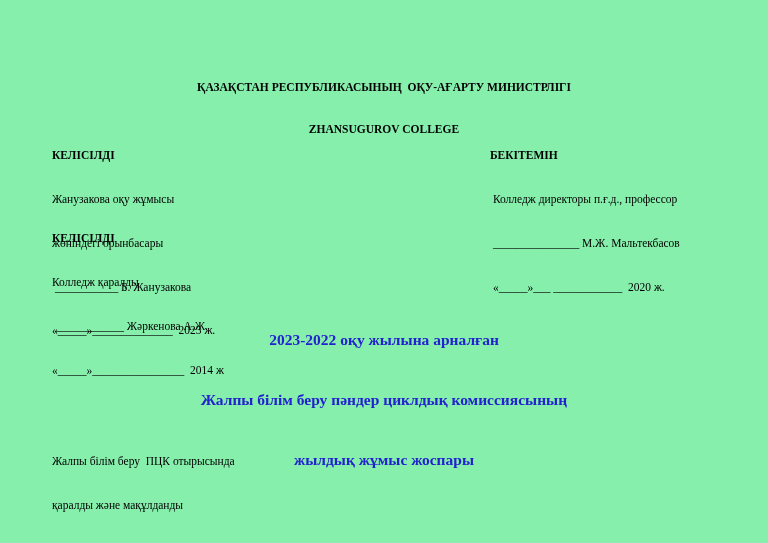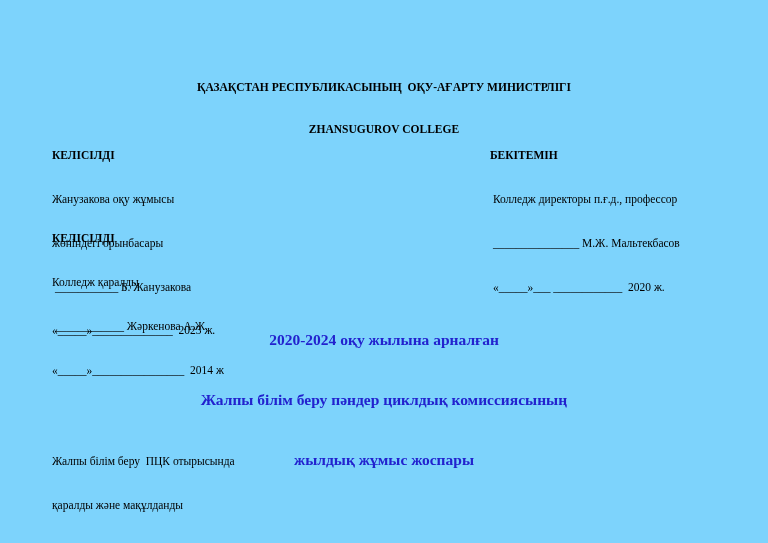--- a/index.html
+++ b/index.html
@@ -51,21 +51,21 @@
     white-space: pre;
   }
   .footer-block {
     top: 425px;
     left: 52px;
   }
 </style>
 </head>
 <body>
 
-<div class="page" style="background: #7dd3fc; color: rgb(0, 0, 0);">
+<div class="page" style="background: #86efac; color: rgb(0, 0, 0);">
 
   <div class="doc-header">
     <div>ҚАЗАҚСТАН РЕСПУБЛИКАСЫНЫҢ  ОҚУ-АҒАРТУ МИНИСТРЛІГІ</div>
     <div>ZHANSUGUROV COLLEGE</div>
   </div>
 
   <div class="block block-agreed-1">
     <div class="block-title">КЕЛІСІЛДІ</div>
     <div>Жанузакова оқу жұмысы</div>
     <div>жөніндегі орынбасары</div>
@@ -81,21 +81,21 @@
   </div>
 
   <div class="block block-agreed-2">
     <div class="block-title">КЕЛІСІЛДІ</div>
     <div>Колледж қаралды</div>
     <div> ____________ Жәркенова А.Ж.</div>
     <div>«_____»________________  2014 ж</div>
   </div>
 
   <div class="main-title" id="main-title" style="color: rgb(34, 34, 206);">
-    <div>2020-2024 оқу жылына арналған</div>
+    <div>2023-2022 оқу жылына арналған</div>
     <div>Жалпы білім беру пәндер циклдық комиссиясының</div>
     <div>жылдық жұмыс жоспары</div>
   </div>
 
   <div class="block footer-block">
     <div>Жалпы білім беру  ПЦК отырысында</div>
     <div>қаралды және мақұлданды</div>
     <div>№ ____ хаттама «____» ___________ 2023 ж.</div>
     
   </div>

